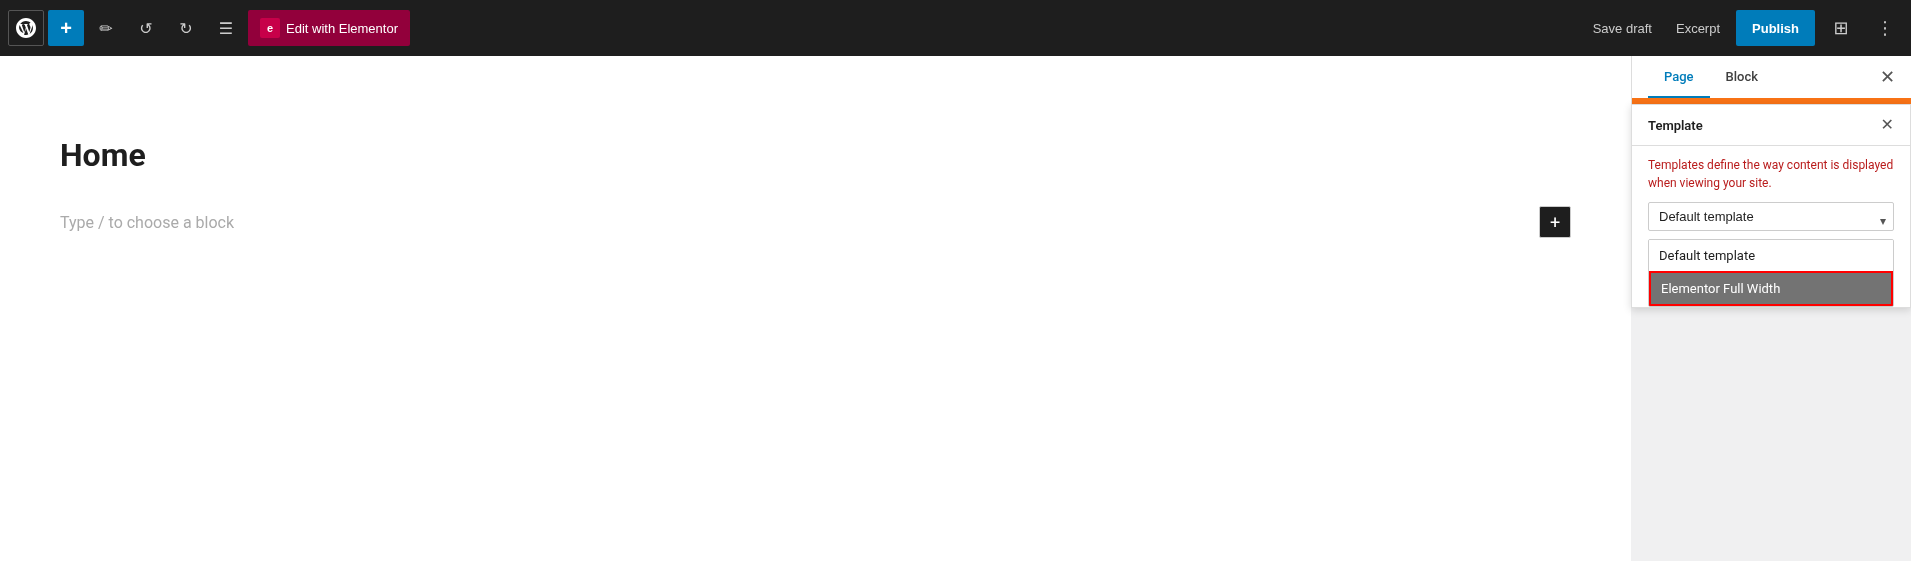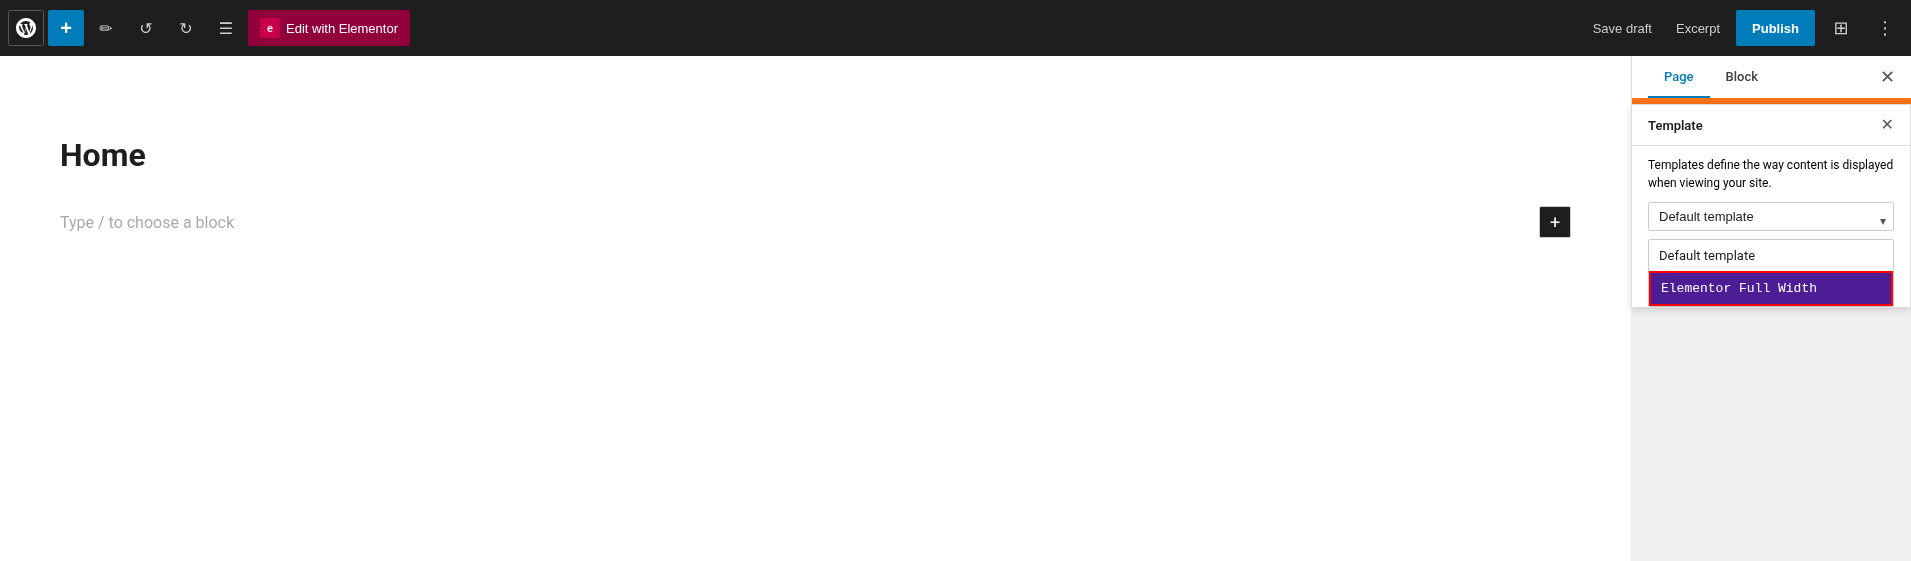--- a/index.html
+++ b/index.html
@@ -304,21 +304,21 @@
       border: none;
       color: #555;
       cursor: pointer;
       font-size: 16px;
       line-height: 1;
     }
 
     .popover-desc {
       padding: 10px 16px;
       font-size: 12px;
-      color: #000000;
+      color: #b91c1c;
       line-height: 1.5;
     }
 
     .popover-select-container {
       padding: 0 16px 8px;
       position: relative;
     }
 
     .popover-select {
       width: 100%;
@@ -350,23 +350,22 @@
     }
 
     .dropdown-item {
       padding: 8px 10px;
       font-size: 13px;
       color: #1e1e1e;
       cursor: pointer;
       background: #fff;
     }
     .dropdown-item.selected {
-      background: #4c1d95;
+      background: #737373;
       color: #fff;
-      font-family: Liberation Mono, monospace;
     }
 
     
     .excerpt-section {
       border-bottom: 1px solid #ddd;
     }
 
     .excerpt-header {
       display: flex;
       align-items: center;

